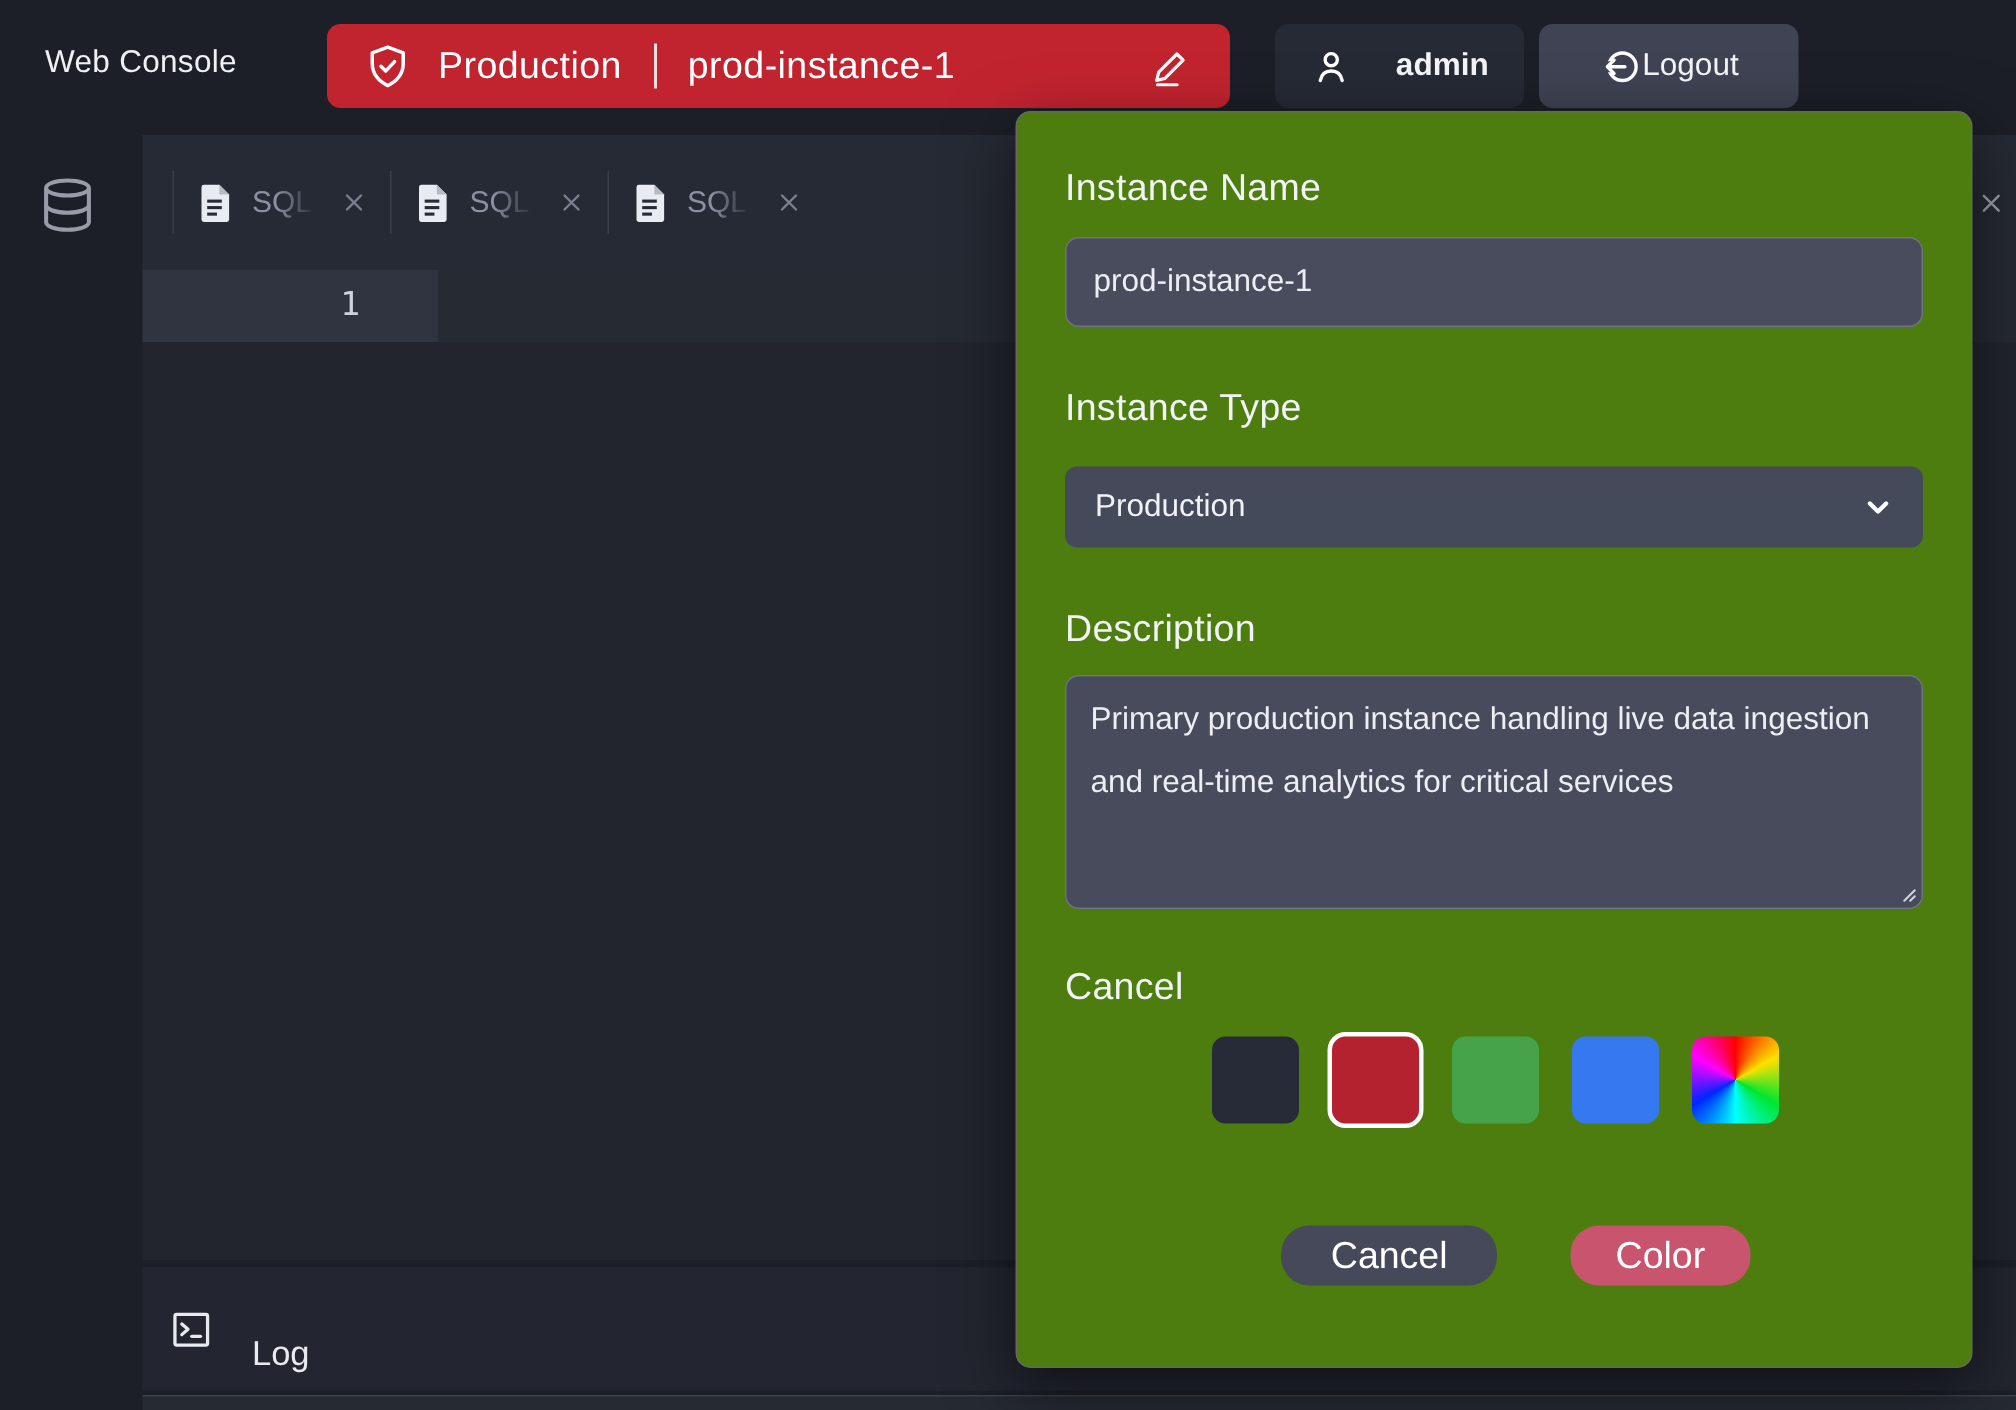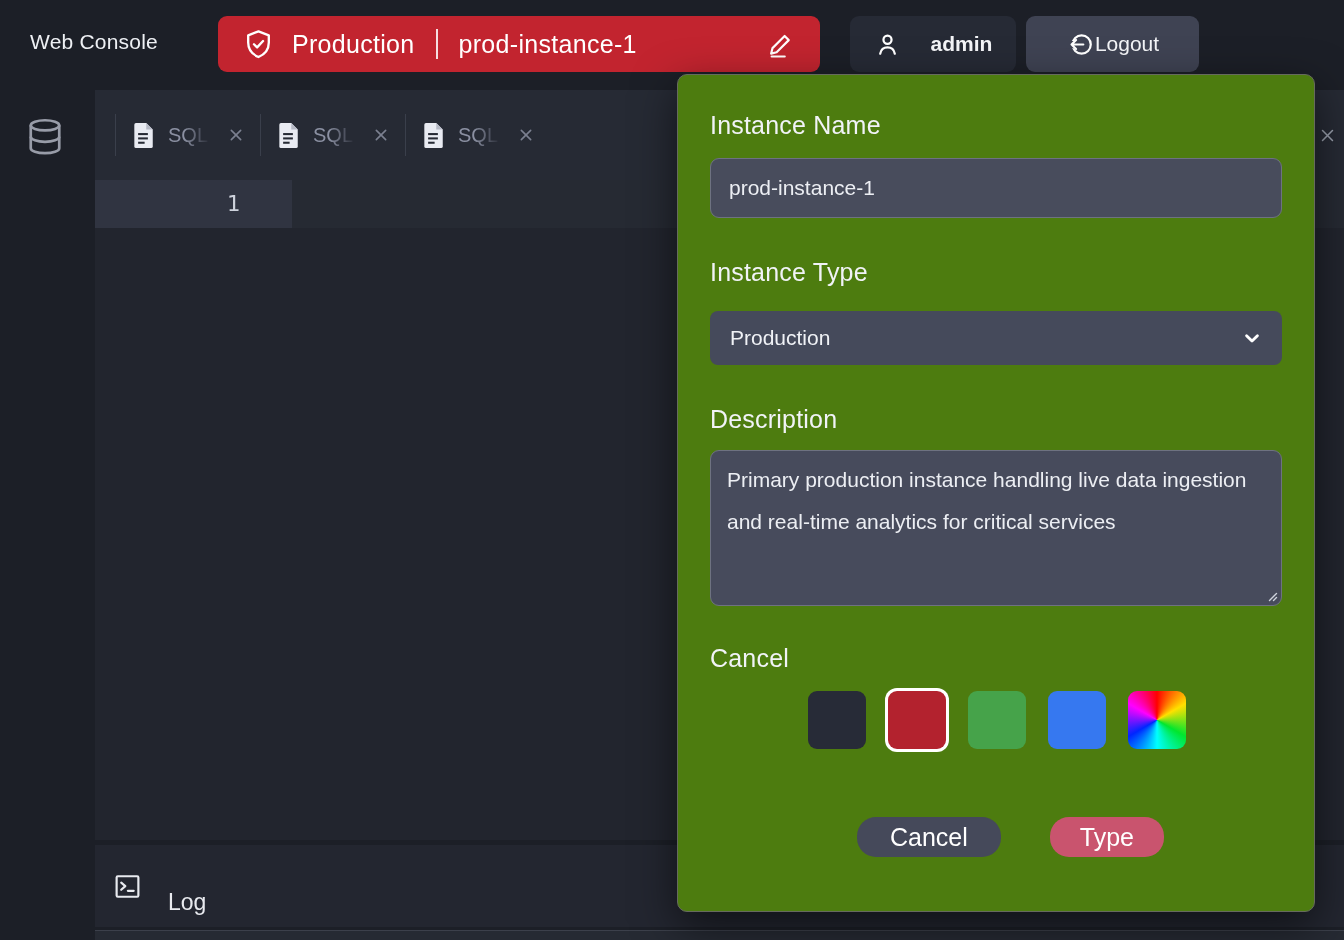--- a/index.html
+++ b/index.html
@@ -301,17 +301,17 @@
     <div class="swatch-row">
       <div class="swatch" style="background: rgb(39, 43, 55);"></div>
       <div class="swatch selected" style="background: rgb(179, 34, 46);"></div>
       <div class="swatch" style="background: rgb(70, 163, 74);"></div>
       <div class="swatch" style="background: rgb(54, 120, 240);"></div>
       <div class="swatch" style="background: conic-gradient(rgb(255, 0, 0), rgb(255, 224, 0), rgb(0, 230, 46), rgb(0, 255, 255), rgb(0, 38, 255), rgb(255, 0, 255), rgb(255, 0, 0));"></div>
     </div>
 
     <div class="dlg-buttons">
       <button class="btn btn-cancel">Cancel</button>
-      <button class="btn btn-save">Type</button>
+      <button class="btn btn-save">Color</button>
     </div>
   </div>
 
 </div>
 
 </body></html>

